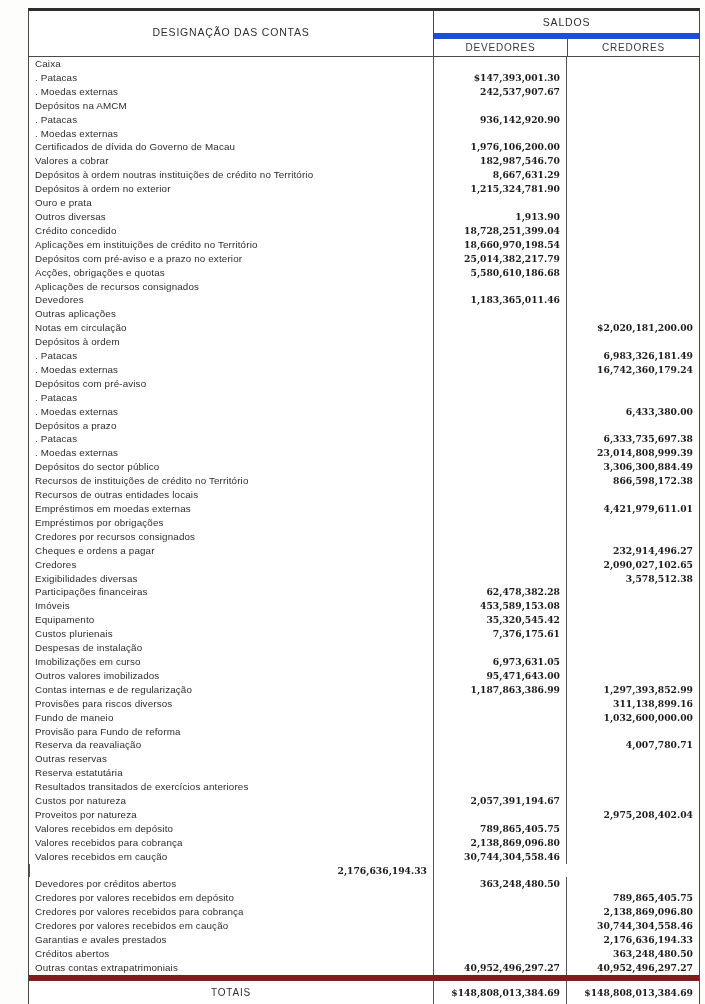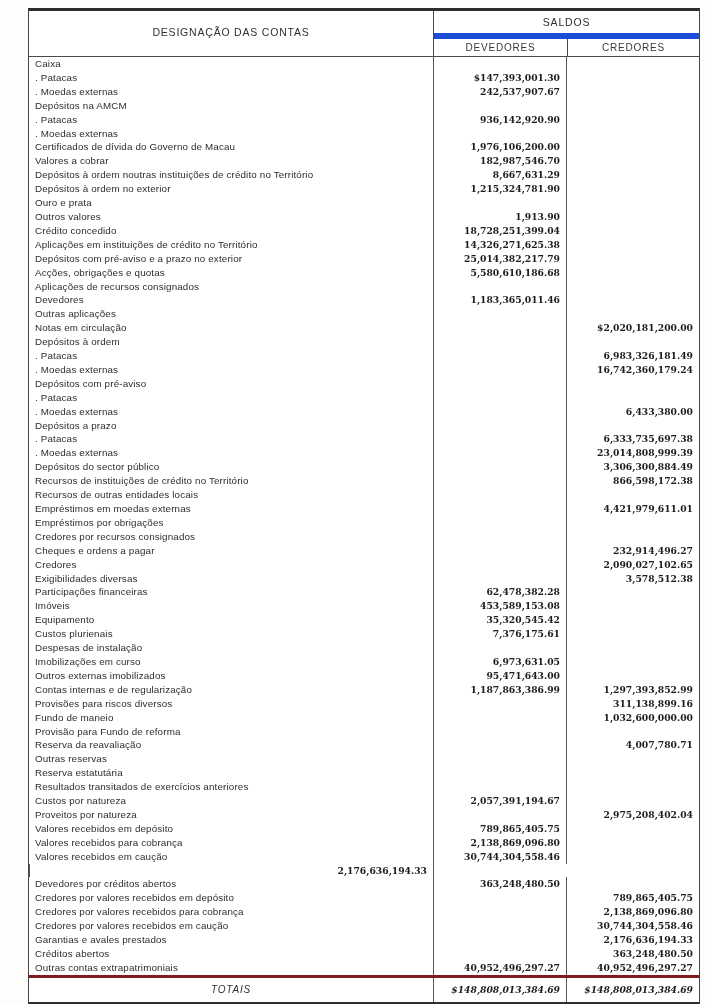--- a/index.html
+++ b/index.html
@@ -91,23 +91,22 @@
     font-size: 9.2px;
     line-height: 14.2px;
     color: #1c1c1c;
     white-space: nowrap;
     overflow: hidden;
   }
   
   .tfoot {
     display: grid;
     grid-template-columns: 404px 133px auto;
-    border-top: 3px solid #7f1d1d;
+    border-top: 6px solid #7f1d1d;
     height: 24px;
-    font-style: italic;
   }
   .f-label {
     text-align: center;
     line-height: 24px;
     font-size: 10px;
     letter-spacing: 0.8px;
     color: #2f2f2f;
   }
   .f-dev, .f-cred {
     border-left: 1px solid #555;
@@ -199,34 +198,34 @@
     <div class="c-cred"></div>
   </div>
 
   <div class="row">
     <div class="c-label">Ouro e prata</div>
     <div class="c-dev"></div>
     <div class="c-cred"></div>
   </div>
 
   <div class="row">
-    <div class="c-label">Outros valores</div>
+    <div class="c-label">Outros diversas</div>
     <div class="c-dev">1,913.90</div>
     <div class="c-cred"></div>
   </div>
 
   <div class="row">
     <div class="c-label">Crédito concedido</div>
     <div class="c-dev">18,728,251,399.04</div>
     <div class="c-cred"></div>
   </div>
 
   <div class="row">
     <div class="c-label">Aplicações em instituições de crédito no Território</div>
-    <div class="c-dev">14,326,271,625.38</div>
+    <div class="c-dev">18,660,970,198.54</div>
     <div class="c-cred"></div>
   </div>
 
   <div class="row">
     <div class="c-label">Depósitos com pré-aviso e a prazo no exterior</div>
     <div class="c-dev">25,014,382,217.79</div>
     <div class="c-cred"></div>
   </div>
 
   <div class="row">
@@ -397,21 +396,21 @@
     <div class="c-cred"></div>
   </div>
 
   <div class="row">
     <div class="c-label">Imobilizações em curso</div>
     <div class="c-dev">6,973,631.05</div>
     <div class="c-cred"></div>
   </div>
 
   <div class="row">
-    <div class="c-label">Outros externas imobilizados</div>
+    <div class="c-label">Outros valores imobilizados</div>
     <div class="c-dev">95,471,643.00</div>
     <div class="c-cred"></div>
   </div>
 
   <div class="row">
     <div class="c-label">Contas internas e de regularização</div>
     <div class="c-dev">1,187,863,386.99</div>
     <div class="c-cred">1,297,393,852.99</div>
   </div>
 

